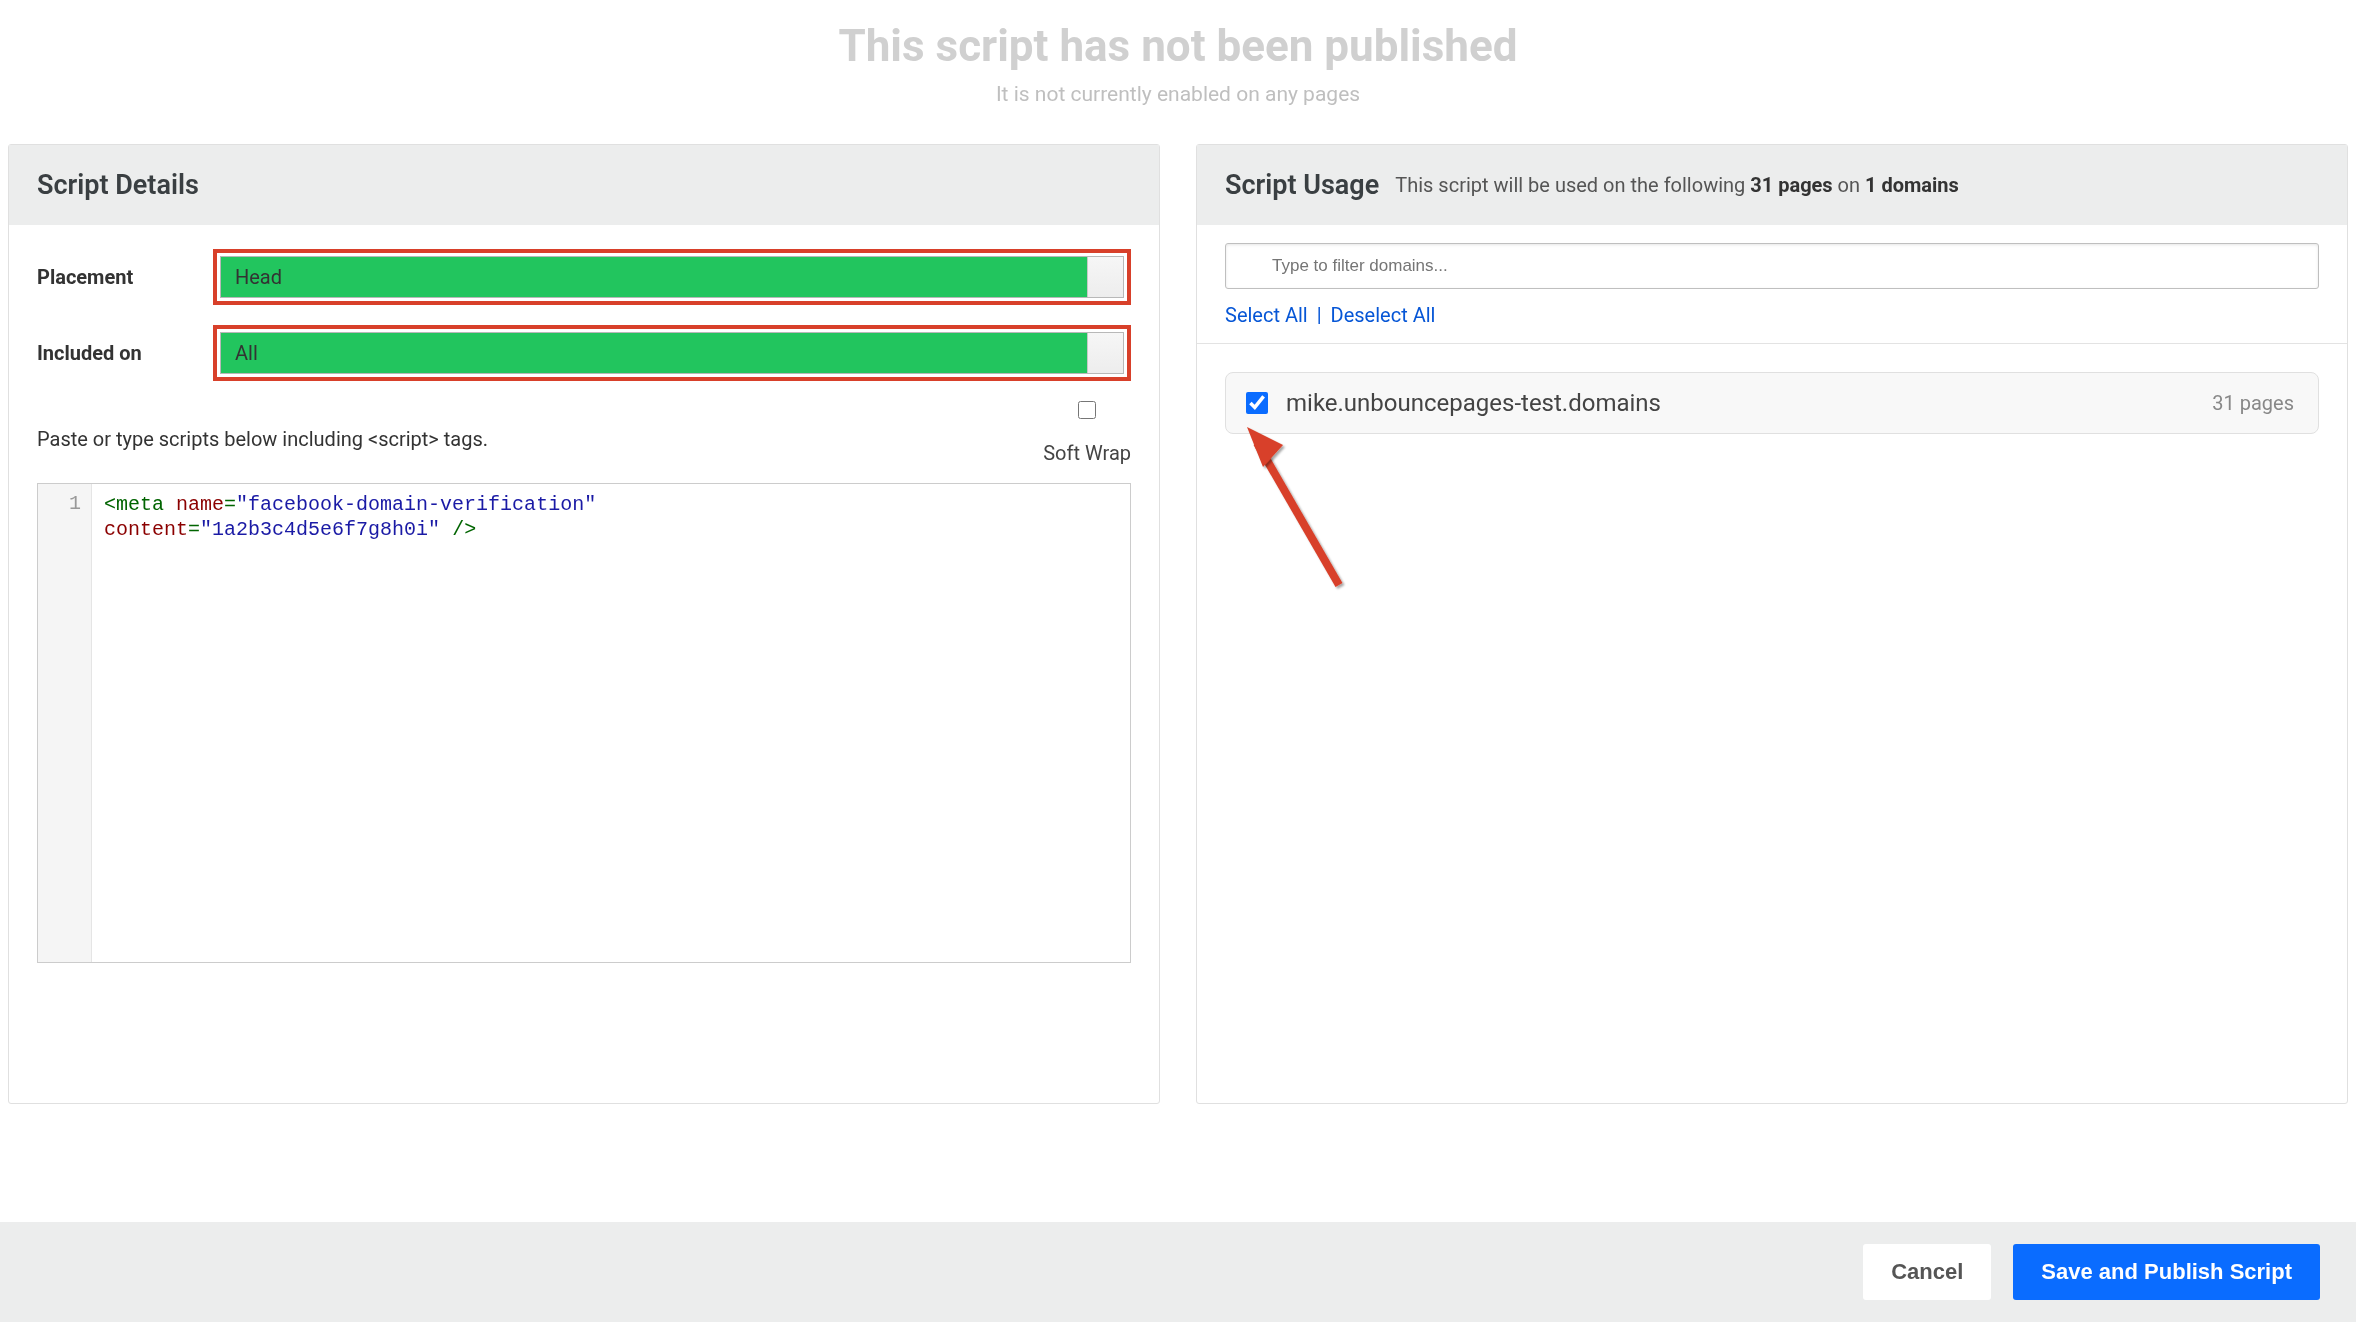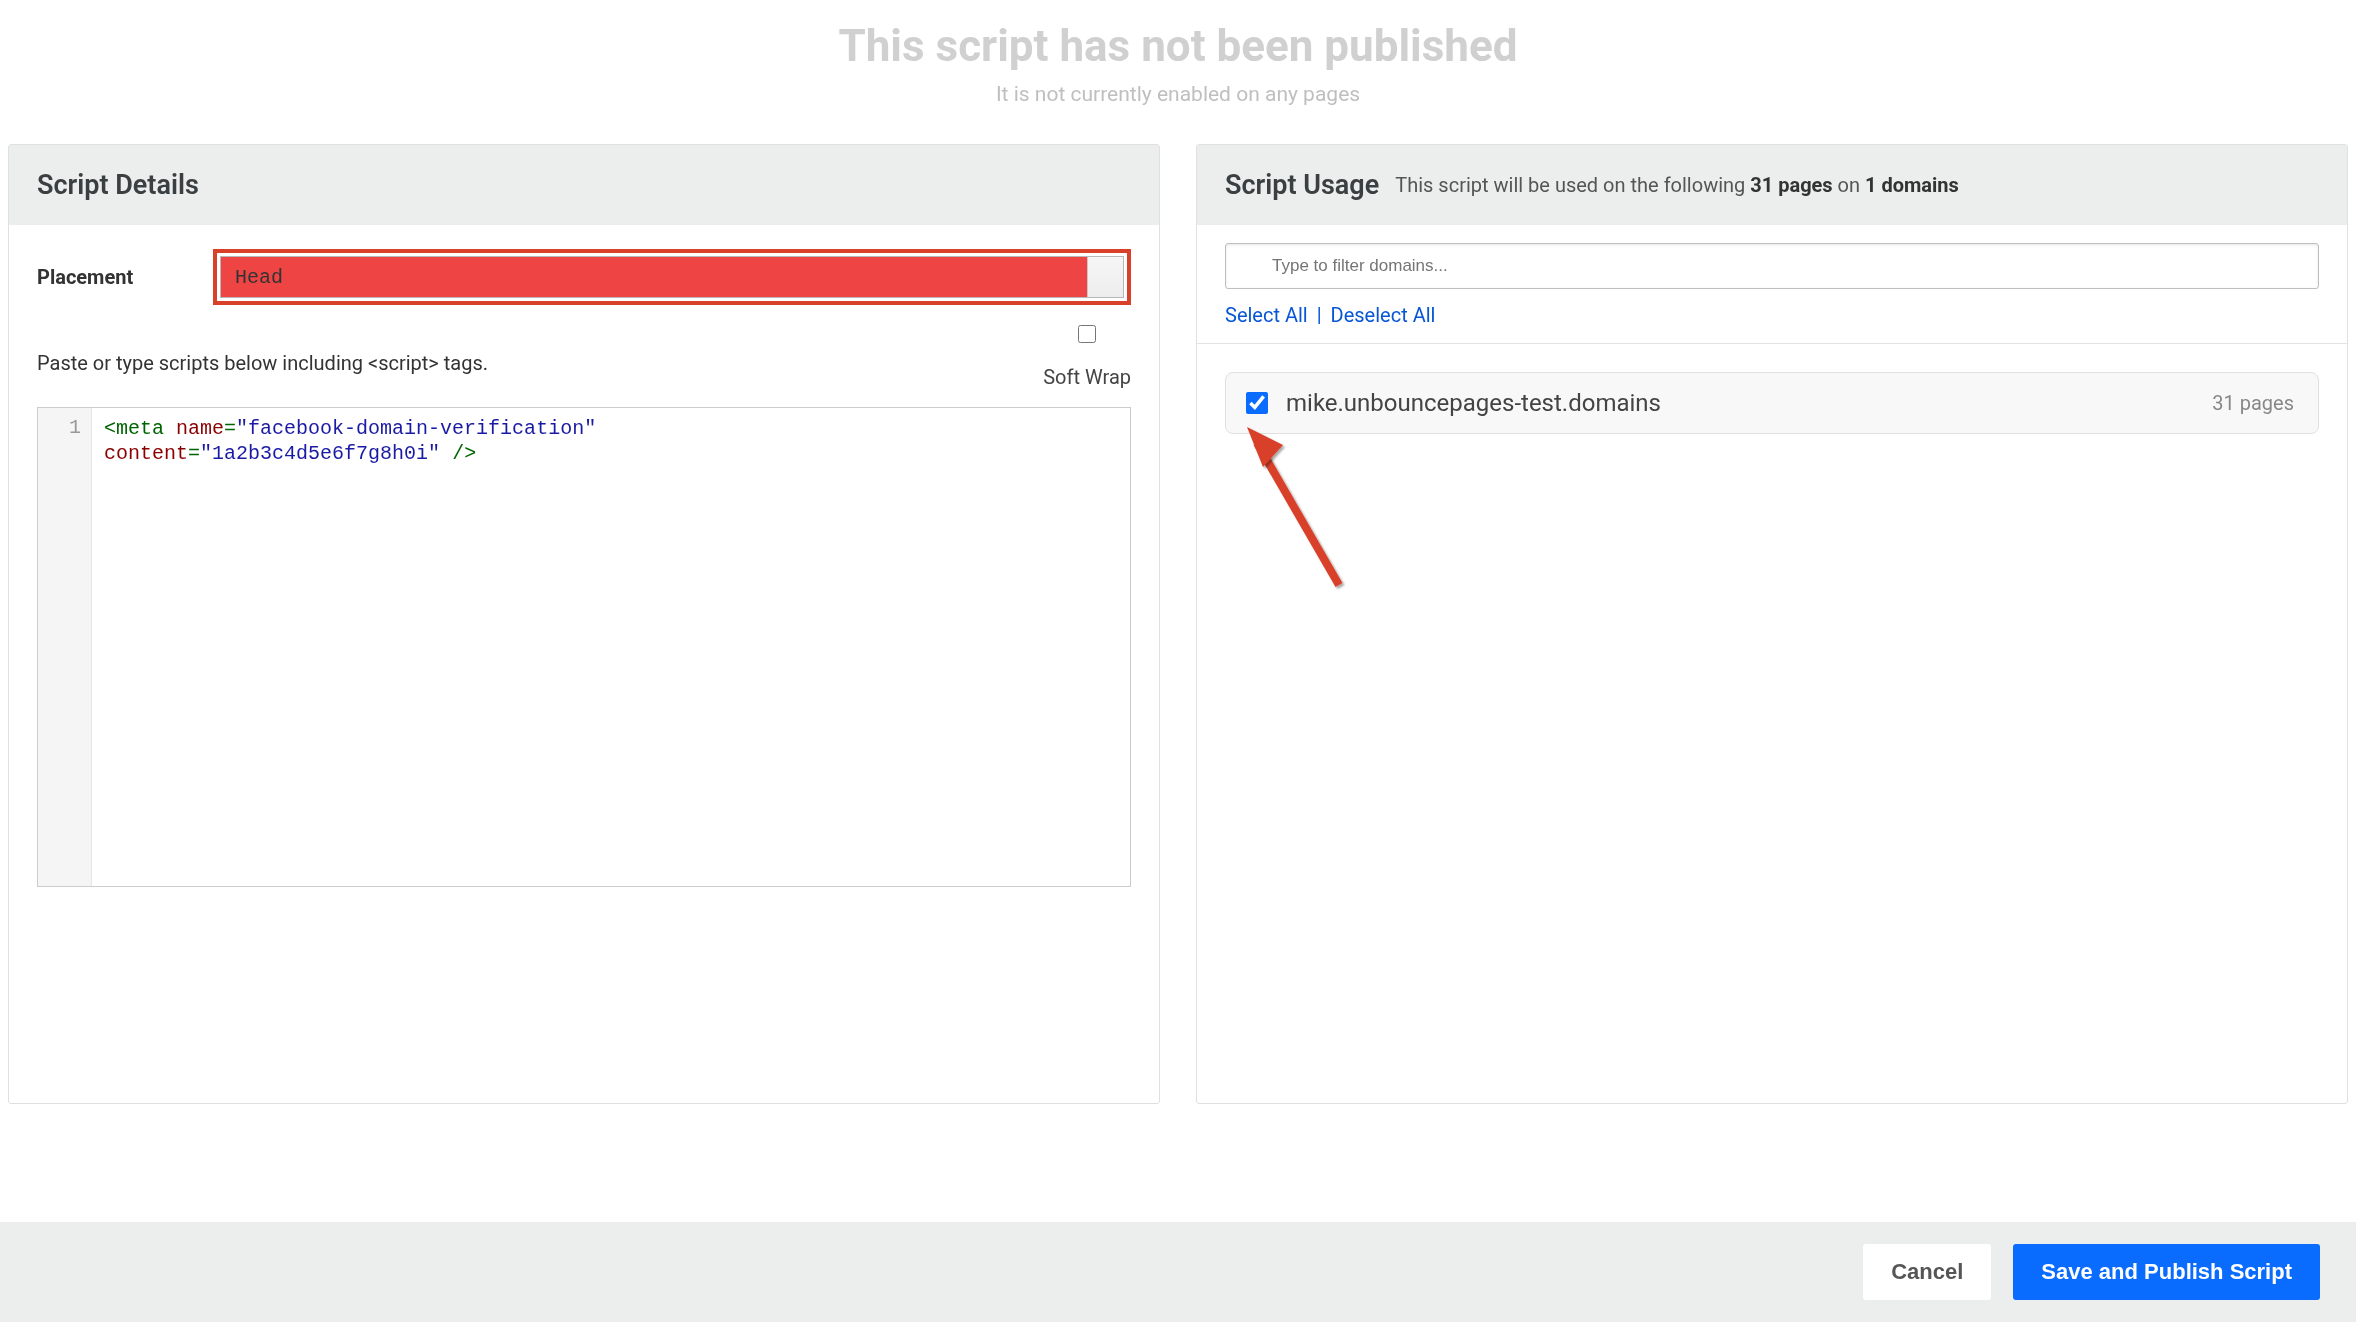--- a/index.html
+++ b/index.html
@@ -71,25 +71,24 @@
       border: 4px solid #d8402a;
       padding: 3px;
       flex: 1;
     }
     .select {
       display: flex;
       align-items: center;
       justify-content: space-between;
       height: 42px;
       border: 1px solid #b8b8b8;
-      background: #ef4444;
+      background: #22c55e;
       padding: 0 0 0 14px;
       cursor: pointer;
       font-size: 20px;
-      font-family: Liberation Mono, monospace;
     }
     .select .arrow-zone {
       width: 36px;
       height: 100%;
       border-left: 1px solid #c8c8c8;
       background: linear-gradient(#f6f6f6,#ededed);
     }
     .instruction {
       font-size: 20px;
       color: #333;
@@ -228,20 +227,29 @@
   <div class="panel">
     <div class="panel-header">
       <h2>Script Details</h2>
     </div>
     <div class="panel-body">
       <div class="form-row">
         <div class="form-label">Placement</div>
         <div class="select-highlight">
           <div class="select">
             <span>Head</span>
+            <span class="arrow-zone"></span>
+          </div>
+        </div>
+      </div>
+      <div class="form-row">
+        <div class="form-label">Included on</div>
+        <div class="select-highlight">
+          <div class="select">
+            <span>All</span>
             <span class="arrow-zone"></span>
           </div>
         </div>
       </div>
 
       <div class="softwrap-row">
         <div class="instruction">Paste or type scripts below including &lt;script&gt; tags.</div>
         <label class="softwrap">
           <input type="checkbox" style="">
           <span>Soft Wrap</span>

